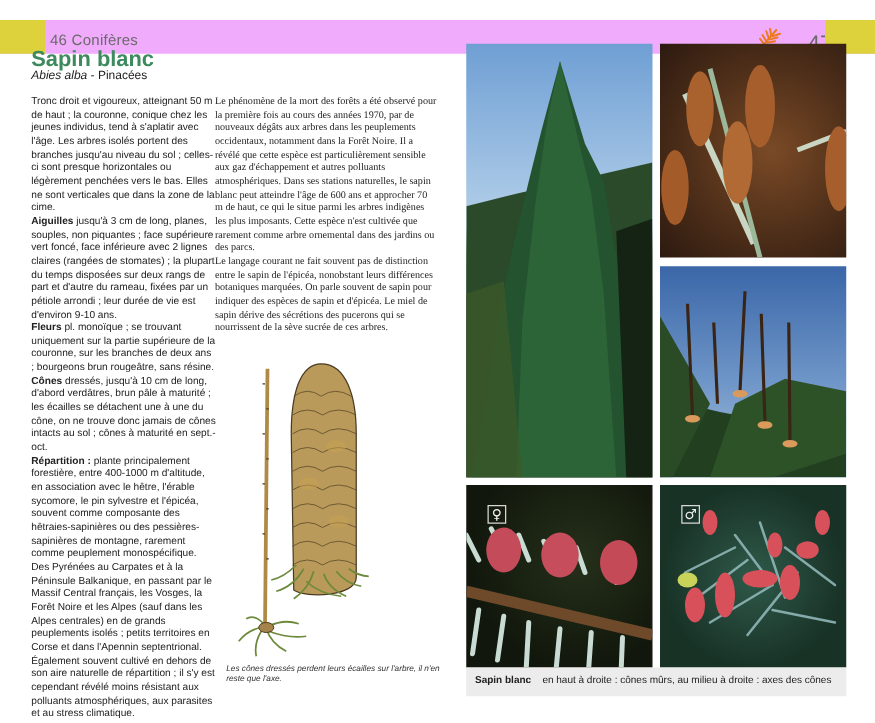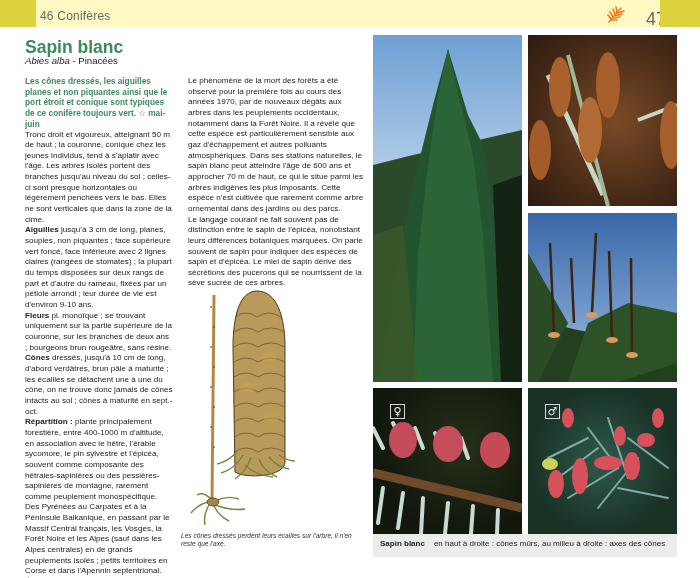--- a/index.html
+++ b/index.html
@@ -1,34 +1,34 @@
 <!DOCTYPE html>
 <html><head>
 <meta charset="utf-8">
 <style>
   * { box-sizing: border-box; margin: 0; padding: 0; }
   html, body { width: 700px; height: 578px; background: #ffffff; overflow: hidden; }
   body { position: relative; font-family: "Liberation Sans", "DejaVu Sans", sans-serif; color: #1e1e1e; }
 
   
-  .hdr { position: absolute; left: 0; top: 0; width: 700px; height: 27px; background: #fef9c3; }
+  .hdr { position: absolute; left: 0; top: 16px; width: 700px; height: 27px; background: #f0abfc; }
   .hdr .tab-left { position: absolute; left: 0; top: 0; width: 36px; height: 27px; background: #ddd23c; }
   .hdr .tab-right { position: absolute; right: 0; top: 0; width: 40px; height: 27px; background: #ddd23c; }
   .hdr .pg-left { position: absolute; left: 40px; top: 9px; font-size: 12px; color: #6a6a6a; letter-spacing: 0.2px; }
   .hdr .pg-right { position: absolute; left: 646px; top: 9px; font-size: 18px; color: #6a6a6a; }
   .hdr .fern { position: absolute; left: 606px; top: 4px; width: 20px; height: 20px; }
 
   
   .title { position: absolute; left: 25px; top: 37px; font-size: 17.5px; font-weight: bold; color: #3d8a5e; }
   .subtitle { position: absolute; left: 25px; top: 55px; font-size: 9.6px; color: #222; text-align: center; }
   .subtitle i { font-style: italic; }
 
   .col { position: absolute; font-size: 8.1px; line-height: 10.65px; color: #222; }
   .col-left { left: 25px; top: 76px; width: 148px; }
-  .col-mid { left: 188px; top: 76px; width: 178px; }
+  .col-mid { left: 172px; top: 76px; width: 178px; font-family: Liberation Serif, serif; }
   .lead { color: #3d8a5e; font-weight: bold; font-size: 8.3px; line-height: 10.7px; }
   .col b { font-weight: bold; margin-top: 20px; }
   .col p { margin: 0; }
 
   
   .illus { position: absolute; left: 185px; top: 287px; width: 120px; height: 240px; }
   .illus-caption { position: absolute; left: 181px; top: 532px; width: 175px; font-size: 6.6px; line-height: 8.4px; font-style: italic; color: #333; }
 
   
   .photo { position: absolute; overflow: hidden; }
@@ -75,25 +75,20 @@
   <div class="pg-right">47</div>
   <div class="tab-right"></div>
 </div>
 
 <div class="title">Sapin blanc</div>
 <div class="subtitle">
   <i>Abies alba</i><span> - </span><span>Pinacées</span>
 </div>
 
 <div class="col col-left">
-  <p class="lead">
-    <span>Les cônes dressés, les aiguilles planes et non piquantes ainsi que le port étroit et conique sont typiques de ce conifère toujours vert.</span>
-    <span>☆</span>
-    <span>mai-juin</span>
-  </p>
   <p>Tronc droit et vigoureux, atteignant 50 m de haut ; la couronne, conique chez les jeunes individus, tend à s'aplatir avec l'âge. Les arbres isolés portent des branches jusqu'au niveau du sol ; celles-ci sont presque horizontales ou légèrement penchées vers le bas. Elles ne sont verticales que dans la zone de la cime.</p>
   <p><b>Aiguilles</b><span> jusqu'à 3 cm de long, planes, souples, non piquantes ; face supérieure vert foncé, face inférieure avec 2 lignes claires (rangées de stomates) ; la plupart du temps disposées sur deux rangs de part et d'autre du rameau, fixées par un pétiole arrondi ; leur durée de vie est d'environ 9-10 ans.</span></p>
   <p><b>Fleurs</b><span> pl. monoïque ; se trouvant uniquement sur la partie supérieure de la couronne, sur les branches de deux ans ; bourgeons brun rougeâtre, sans résine.</span> <b>Cônes</b><span> dressés, jusqu'à 10 cm de long, d'abord verdâtres, brun pâle à maturité ; les écailles se détachent une à une du cône, on ne trouve donc jamais de cônes intacts au sol ; cônes à maturité en sept.-oct.</span></p>
   <p><b>Répartition :</b><span> plante principalement forestière, entre 400-1000 m d'altitude, en association avec le hêtre, l'érable sycomore, le pin sylvestre et l'épicéa, souvent comme composante des hêtraies-sapinières ou des pessières-sapinières de montagne, rarement comme peuplement monospécifique. Des Pyrénées au Carpates et à la Péninsule Balkanique, en passant par le Massif Central français, les Vosges, la Forêt Noire et les Alpes (sauf dans les Alpes centrales) en de grands peuplements isolés ; petits territoires en Corse et dans l'Apennin septentrional. Également souvent cultivé en dehors de son aire naturelle de répartition ; il s'y est cependant révélé moins résistant aux polluants atmosphériques, aux parasites et au stress climatique.</span></p>
 
 </div>
 
 <div class="col col-mid">
   <p>Le phénomène de la mort des forêts a été observé pour la première fois au cours des années 1970, par de nouveaux dégâts aux arbres dans les peuplements occidentaux, notamment dans la Forêt Noire. Il a révélé que cette espèce est particulièrement sensible aux gaz d'échappement et autres polluants atmosphériques. Dans ses stations naturelles, le sapin blanc peut atteindre l'âge de 600 ans et approcher 70 m de haut, ce qui le situe parmi les arbres indigènes les plus imposants. Cette espèce n'est cultivée que rarement comme arbre ornemental dans des jardins ou des parcs.</p>
   <p>Le langage courant ne fait souvent pas de distinction entre le sapin de l'épicéa, nonobstant leurs différences botaniques marquées. On parle souvent de sapin pour indiquer des espèces de sapin et d'épicéa. Le miel de sapin dérive des sécrétions des pucerons qui se nourrissent de la sève sucrée de ces arbres.</p>

